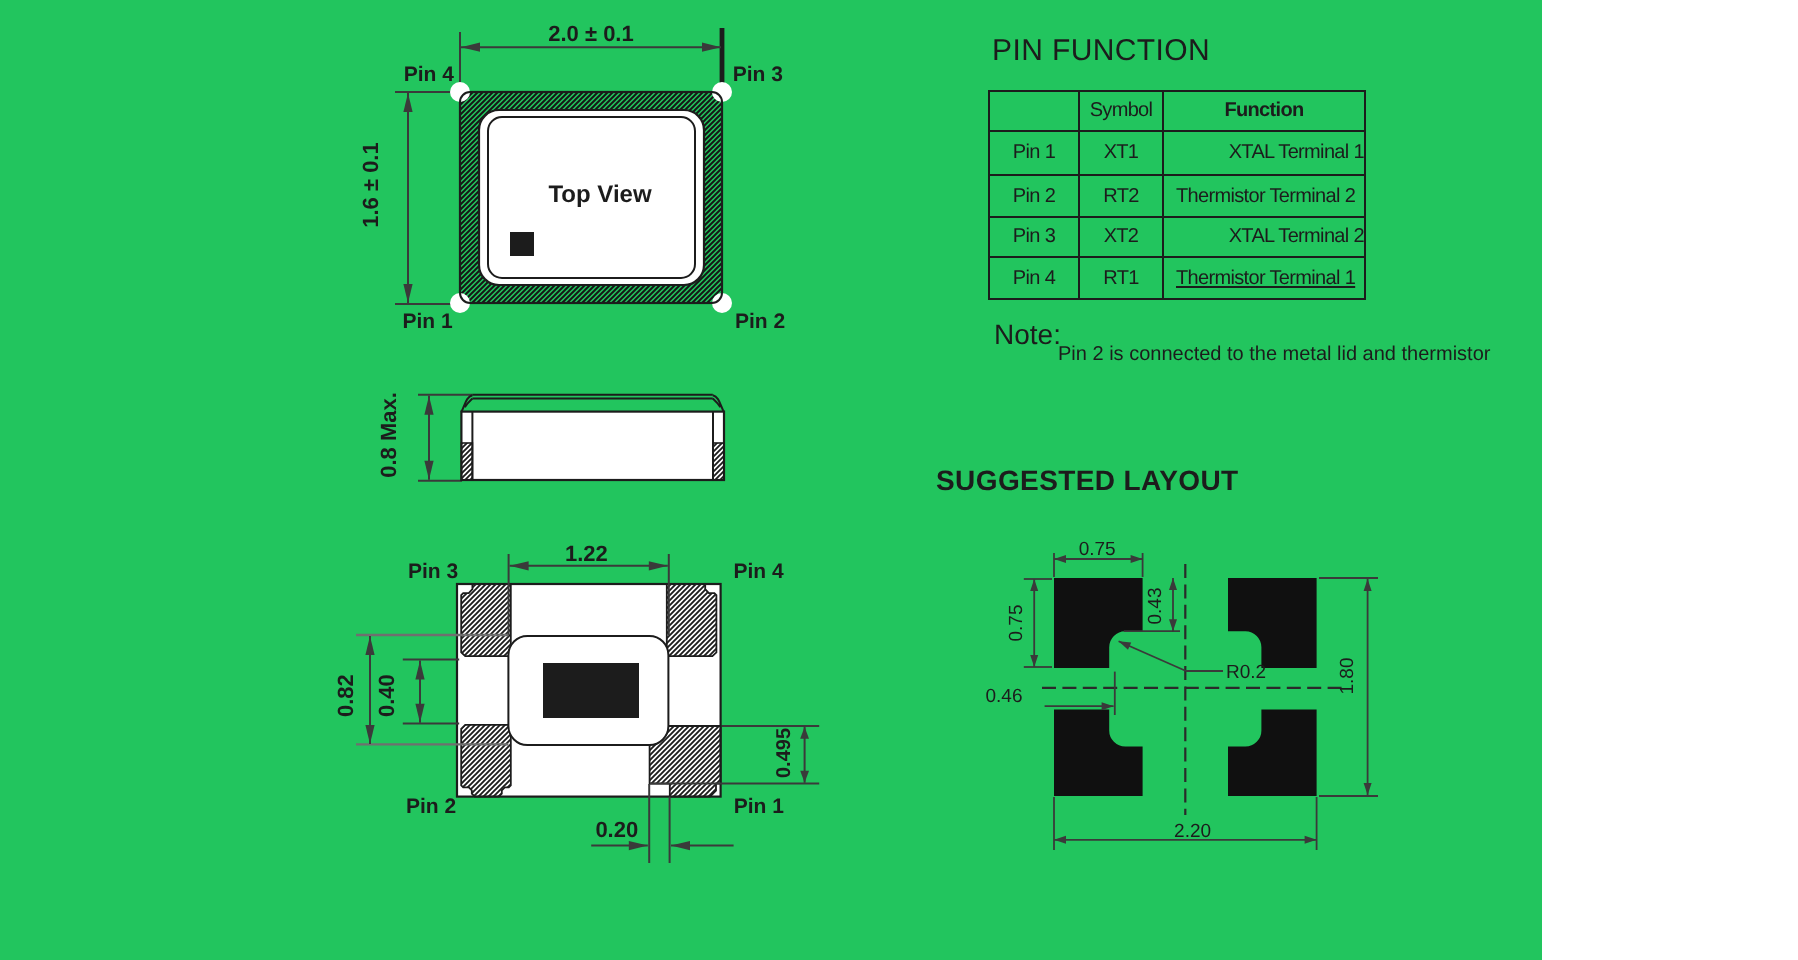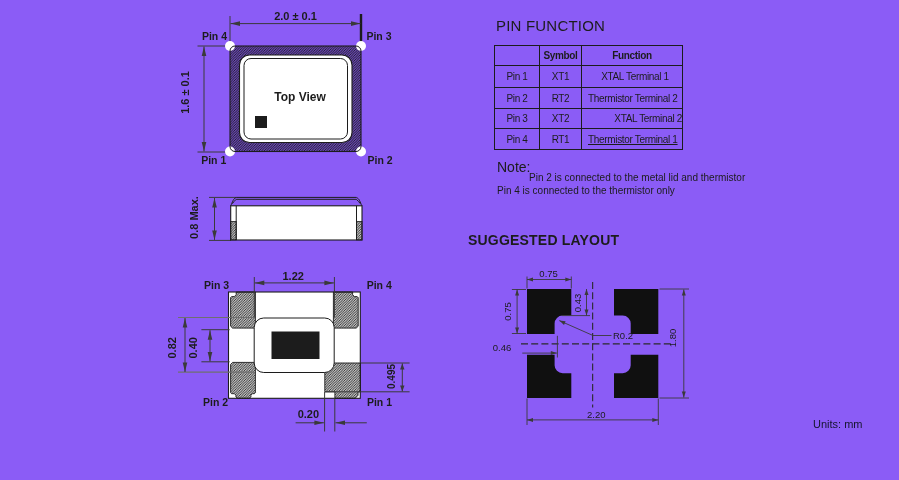--- a/index.html
+++ b/index.html
@@ -1,14 +1,14 @@
 <!DOCTYPE html>
 <html><head><meta charset="utf-8"><style>
 html,body{margin:0;padding:0;background:#fff;}
-#page{position:relative;width:899px;height:480px;background:#8b5cf6;overflow:hidden;
+#page{position:relative;width:771px;height:480px;background:#22c55e;overflow:hidden;
   font-family:"Liberation Sans",sans-serif;color:#1c1c1c;}
 .abs{position:absolute;}
 table.pf{border-collapse:collapse;font-size:10px;color:#1c1c1c;white-space:nowrap;letter-spacing:-0.33px;}
 table.pf td,table.pf th{border:1px solid #1c1c1c;padding:0;text-align:center;
   font-family:"Liberation Sans",sans-serif;}
 </style></head><body>
 <div id="page">
 <svg class="abs" style="left:0;top:0" width="899" height="480" viewBox="0 0 899 480">
 <defs>
 <pattern id="hatch1" width="2.5" height="2.5" patternUnits="userSpaceOnUse">
@@ -147,27 +147,27 @@
 <polygon points="527.0,419.9 533.0,417.9 533.0,421.9" fill="#3a3a3a"></polygon>
 <polygon points="658.3,419.9 652.3,421.9 652.3,417.9" fill="#3a3a3a"></polygon>
 <text x="596.3" y="418.3" font-size="9.5" font-weight="normal" text-anchor="middle" fill="#1c1c1c" font-family="Liberation Sans, sans-serif">2.20</text>
 </svg>
 <div class="abs" style="left:496px;top:16.5px;font-size:15px;font-weight:normal;letter-spacing:0.2px;">PIN FUNCTION</div>
 <div class="abs" style="left:494px;top:45px;">
 <table class="pf">
 <tbody>
           <tr style="height:20px;">
             <td style="width:44px;"></td>
-            <td style="width:41px;font-weight:bold;">Symbol</td>
+            <td style="width:41px;font-weight:normal;">Symbol</td>
             <td style="width:100px;font-weight:bold;">Function</td>
           </tr>
 <tr style="height:22px;">
             <td>Pin 1</td>
             <td>XT1</td>
-            <td style="text-align:center;padding-left:6px;">XTAL Terminal 1</td>
+            <td style="text-align:right;padding-left:6px;">XTAL Terminal 1</td>
           </tr>
 <tr style="height:21px;">
             <td>Pin 2</td>
             <td>RT2</td>
             <td style="text-align:left;padding-left:6px;">Thermistor Terminal 2</td>
           </tr>
 <tr style="height:20px;">
             <td>Pin 3</td>
             <td>XT2</td>
             <td style="text-align:right;padding-left:6px;">XTAL Terminal 2</td>
@@ -175,15 +175,14 @@
 <tr style="height:21px;">
             <td>Pin 4</td>
             <td>RT1</td>
             <td style="text-align:left;padding-left:6px;text-decoration:underline;">Thermistor Terminal 1</td>
           </tr>
 </tbody>
       </table>
 </div>
 <div class="abs" style="left:497px;top:158.5px;font-size:14px;">Note:</div>
 <div class="abs" style="left:497px;top:171.5px;font-size:10px;margin-left:32px;">Pin 2 is connected to the metal lid and thermistor</div>
-<div class="abs" style="left:497px;top:184.5px;font-size:10px;">Pin 4 is connected to the thermistor only</div>
 <div class="abs" style="left:468px;top:231.5px;font-size:14px;font-weight:bold;letter-spacing:0.2px;">SUGGESTED LAYOUT</div>
 <div class="abs" style="left:813px;top:417.5px;font-size:11px;color:#15152e;text-align:center;">Units: mm</div>
 </div>
 </body></html>

